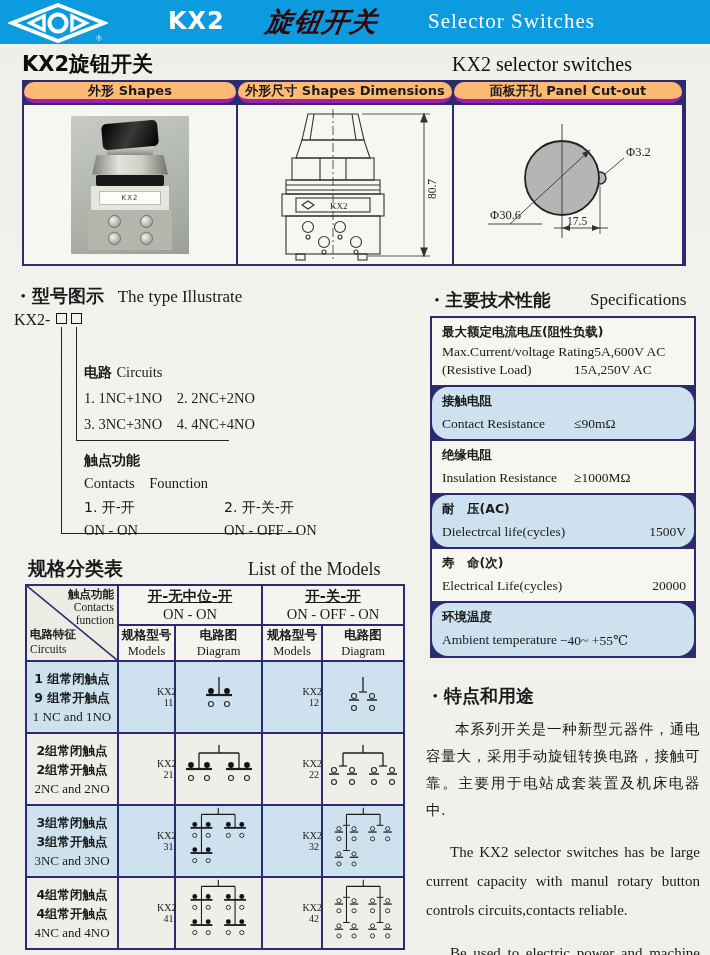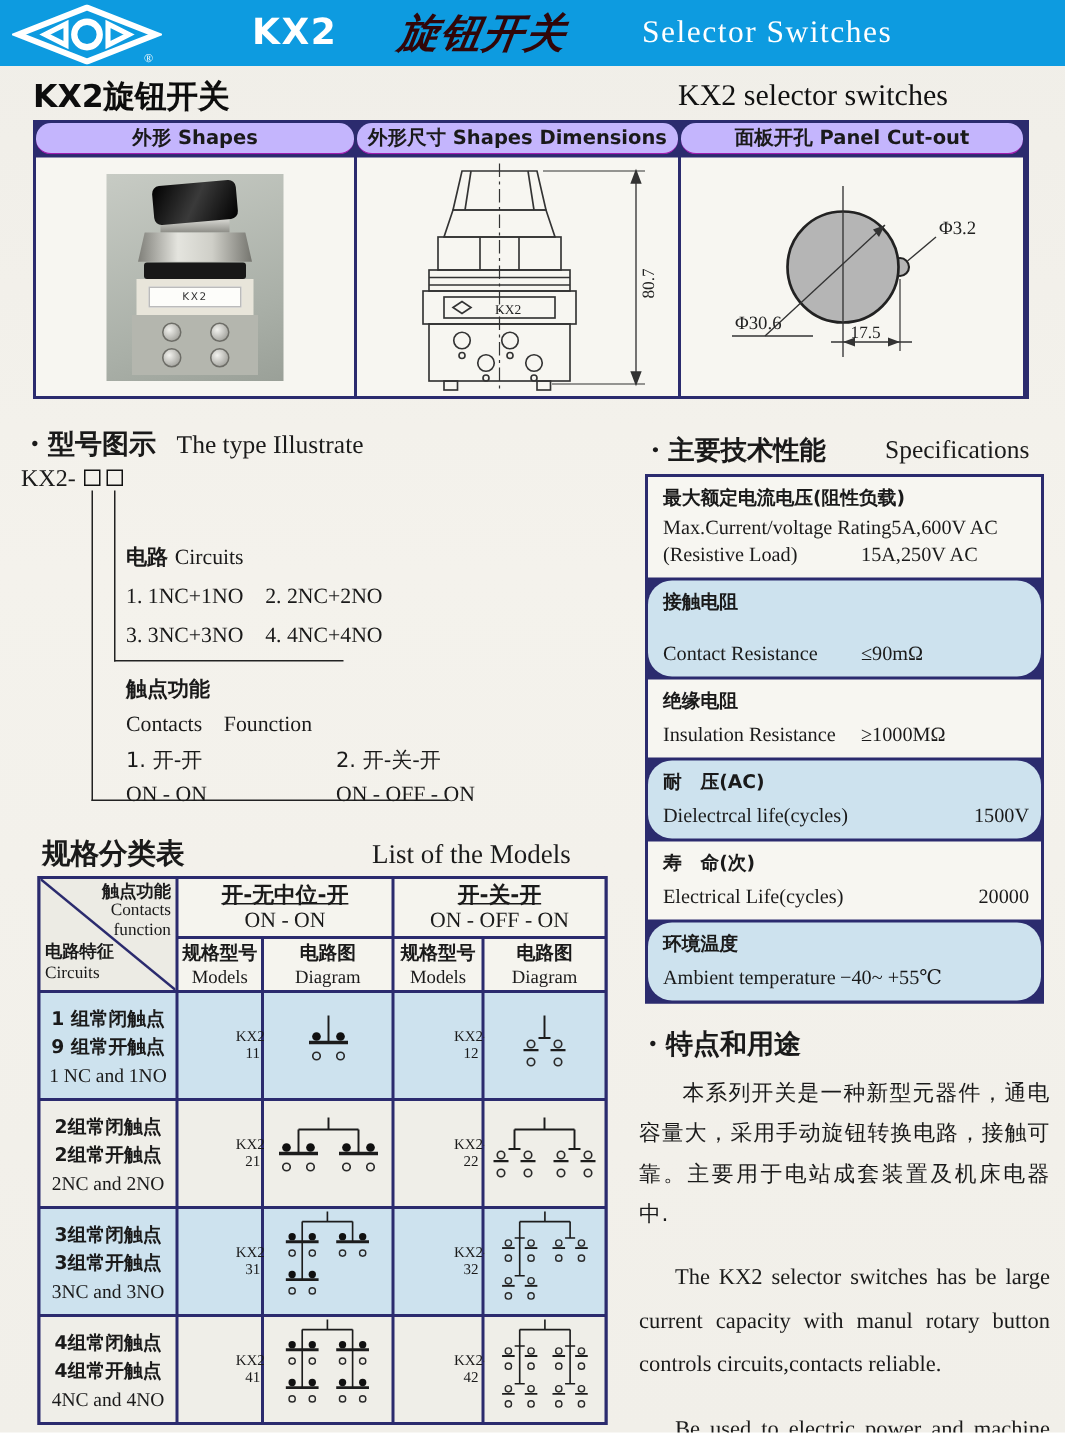--- a/index.html
+++ b/index.html
@@ -22,21 +22,21 @@
   .topbar-en { position:absolute; left:428px; top:9px; color:#fff; font-size:21px; letter-spacing:1px; }
 
   
   .head-cn { position:absolute; left:22px; top:50px; font-size:21px; font-weight:bold; color:#0d0d0d; }
   .head-en { position:absolute; left:452px; top:53px; font-size:20px; color:#111; }
 
   
   .ov-table { position:absolute; left:22px; top:80px; width:664px;
     display:grid; grid-template-columns:212px 214px 228px; grid-template-rows:21px 159px;
     background:#2b2b6e; gap:2px; border:2px solid #2b2b6e; }
-  .ov-h { background:#c4b5fd; font-size:13px; display:flex; align-items:center; justify-content:center; font-weight:bold; border-bottom:1px solid #a21caf;border-radius:10px; }
+  .ov-h { background:#fdba74; font-size:13px; display:flex; align-items:center; justify-content:center; font-weight:bold; border-bottom:4px solid #a21caf;border-radius:10px; }
   .ov-c { background:#f7f6f1; display:flex; align-items:center; justify-content:center; position:relative; }
 
   
   .photo { width:118px; height:138px; background:linear-gradient(160deg,#c7cbc4,#a9afa7 70%,#9aa098); display:flex; flex-direction:column; align-items:center; padding-top:6px; }
   .p-knob { width:56px; height:26px; background:linear-gradient(120deg,#000,#3a3a3a 50%,#000); border-radius:5px; transform:rotate(-5deg); }
   .p-collar { width:46px; height:9px; background:linear-gradient(#d9d9d4,#8c8c86); margin-top:-2px; }
   .p-hex { width:76px; height:20px; background:linear-gradient(90deg,#7f7f79,#e4e4de 35%,#cfcfc8 65%,#75756f); clip-path:polygon(6% 0,94% 0,100% 100%,0 100%); }
   .p-ring { width:68px; height:11px; background:#181818; border-radius:2px; }
   .p-body { width:78px; height:24px; background:#e8e5da; display:flex; align-items:center; justify-content:center; }
   .p-label { width:62px; height:14px; background:#fdfdfa; border:1px solid #bbb; font-size:7px; text-align:center; line-height:13px; color:#333; letter-spacing:1px; }
@@ -242,21 +242,21 @@
         <span class="sp-en">Max.Current/voltage Rating</span>
       <span class="sp-val">5A,600V AC</span>
       </div>
     <div class="sp-line">
         <span class="sp-en">(Resistive Load)</span>
       <span class="sp-val">15A,250V AC</span>
       </div>
   </div>
   <div class="sp-row blue" style="min-height:48px">
     <div class="sp-cn">接触电阻</div>
-    <div class="sp-line" style="margin-top:18px">
+    <div class="sp-line" style="margin-top:6px">
         <span class="sp-en">Contact Resistance</span>
       <span class="sp-val">≤90mΩ</span>
       </div>
   </div>
   <div class="sp-row" style="min-height:48px">
     <div class="sp-cn">绝缘电阻</div>
     <div class="sp-line" style="margin-top:6px">
         <span class="sp-en">Insulation Resistance</span>
       <span class="sp-val">≥1000MΩ</span>
       </div>

